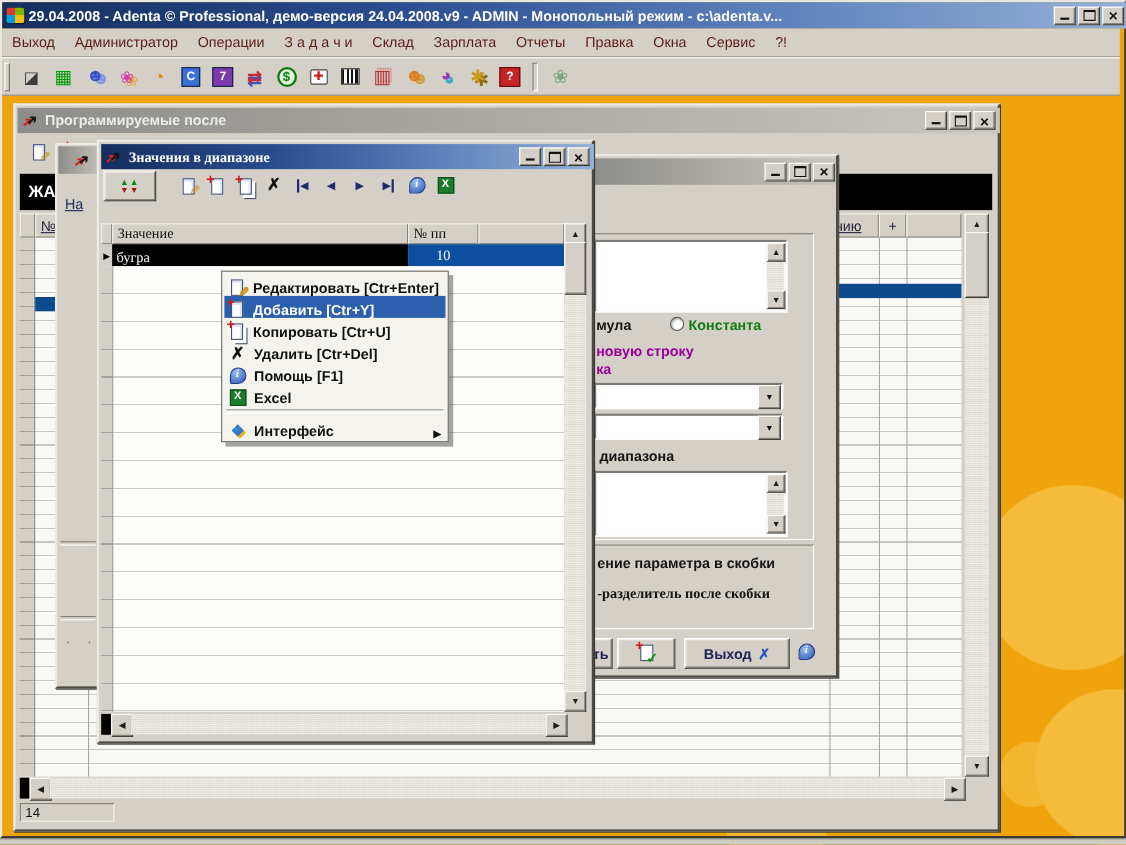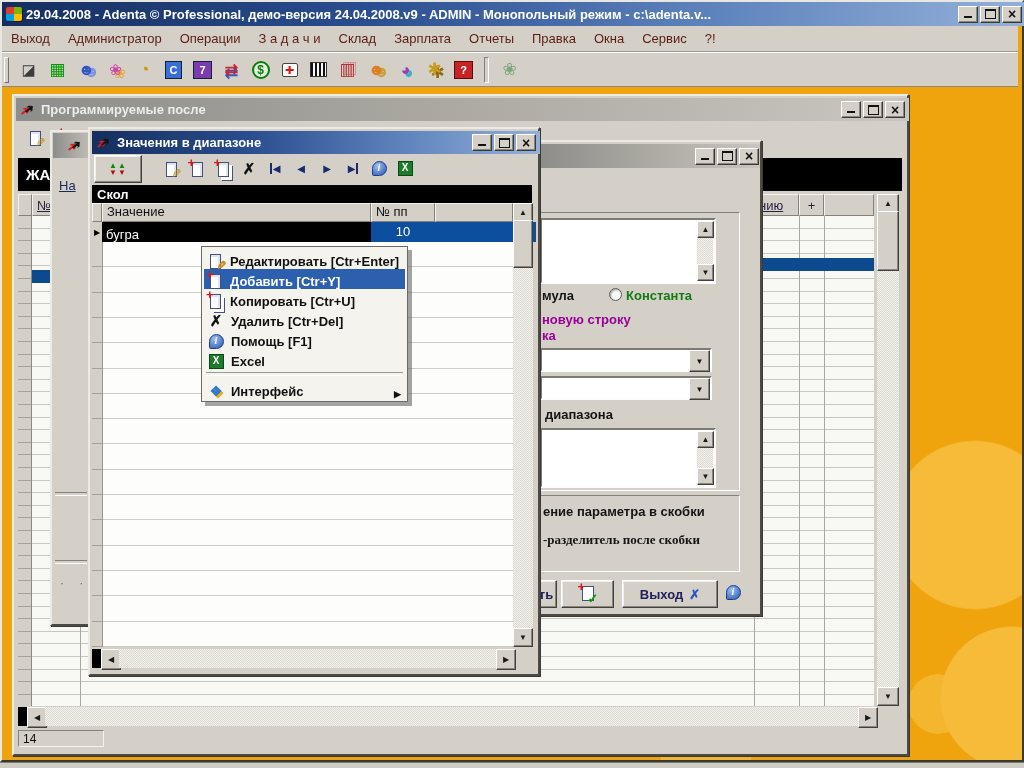--- a/index.html
+++ b/index.html
@@ -117,31 +117,31 @@
   .radio{width:11px;height:11px;border-radius:50%;background:#fdfdfd;border:1px solid #5a5a5a;box-shadow:inset 1px 1px 2px #9a9a9a;display:inline-block;vertical-align:-2px;}
   .combo{position:absolute;left:1px;width:172px;height:24px;background:#fff;border:2px solid;border-color:#7c7a74 #fdfdfd #fdfdfd #7c7a74;box-sizing:border-box;}
   .combo .dd{position:absolute;right:0;top:0;width:19px;height:20px;background:#d4d0c8;border:1px solid;border-color:#fff #404040 #404040 #fff;box-shadow:inset -1px -1px 0 #8a867e;display:flex;align-items:center;justify-content:center;}
   .combo .dd::before{content:"▼";font-size:8px;color:#111;}
   .dbtn{position:absolute;height:26px;background:#d4d0c8;border:1px solid;border-color:#fff #404040 #404040 #fff;box-shadow:inset -1px -1px 0 #8a867e,inset 1px 1px 0 #f2f0ea;display:flex;align-items:center;justify-content:center;gap:6px;font-weight:bold;color:#20205a;font-size:13px;}
   .pgcheck{position:relative;width:16px;height:16px;}
   .pgcheck::before{content:"";position:absolute;left:2px;top:0;width:10px;height:13px;background:#fff;border:1px solid #45507a;}
   .pgcheck::after{content:"✓";position:absolute;right:-3px;bottom:-4px;color:#0a9a0a;font-weight:bold;font-size:13px;}
   .pgcheck .plus{position:absolute;left:-2px;top:-7px;color:#d41818;font:bold 13px "Liberation Sans";}
   
-  #val-win{left:88px;top:127px;width:448px;height:545px;z-index:40;}
+  #val-win{left:88px;top:127px;width:448px;height:545px;z-index:40;font-family:Liberation Serif, serif;}
   #val-title{left:2px;top:2px;width:440px;height:23px;}
   #val-toolbar{left:2px;top:25px;width:440px;height:29px;background:#d4d0c8;display:flex;align-items:center;}
   .vtbtn{width:26px;height:24px;display:inline-flex;align-items:center;justify-content:center;flex:none;}
   .sortbtn{width:46px;height:26px;margin:0 16px 0 2px;}
   #val-black{left:2px;top:56px;width:440px;height:18px;background:#000;color:#fff;font-weight:bold;display:flex;align-items:center;padding-left:5px;box-sizing:border-box;}
   .vhead{position:absolute;top:74px;height:19px;background:#d4d0c8;border:1px solid;border-color:#f4f2ec #84817a #84817a #f4f2ec;box-sizing:border-box;display:flex;align-items:flex-start;padding:0 4px;font-size:13px;}
   #val-rowmark{left:2px;top:93px;width:10px;height:20px;background:#d4d0c8;border-right:1px solid #84817a;display:flex;align-items:center;justify-content:center;}
   #val-rowmark::before{content:"▶";font-size:8px;color:#000;}
   #val-cell-value{left:12px;top:93px;width:269px;height:20px;background:#000;color:#fff;display:flex;align-items:flex-end;padding-left:4px;box-sizing:border-box;}
-  #val-cell-num{left:281px;top:93px;width:118px;height:20px;background:#0c4f9f;color:#fff;padding-left:47px;}
+  #val-cell-num{left:281px;top:93px;width:142px;height:20px;background:#0c4f9f;color:#fff;}
   #val-cell-num span{position:absolute;left:0;width:64px;text-align:center;top:2px;}
   #val-grid{left:2px;top:113px;width:421px;height:405px;background:repeating-linear-gradient(to bottom,#fdfdfc 0 24.3px,#cbcbc7 24.3px 25.3px);}
   #val-markercol{left:2px;top:113px;width:10px;height:405px;background:repeating-linear-gradient(to bottom,#d4d0c8 0 24.3px,#a5a29b 24.3px 25.3px);border-right:1px solid #9a978f;}
   #val-vscroll{left:423px;top:74px;width:20px;height:444px;}
   #val-hscroll{left:2px;top:520px;width:441px;height:19px;}
   
   #ctx-menu{left:201px;top:246px;width:207px;z-index:50;background:#f4f3ee;border:1px solid #6a6a66;box-shadow:4px 4px 0 rgba(90,90,88,.55);padding:2px;box-sizing:border-box;}
   .cm-item{height:20px;display:flex;align-items:flex-end;gap:7px;padding:0 4px;font-size:13px;color:#101010;font-weight:bold;}
   .cm-item.sel{background:#2c5fad;color:#fff;}
   .cm-arrow{margin-left:auto;font-size:9px;}
@@ -379,23 +379,20 @@
         <span class="vtbtn">
           <span class="ci ci-last"></span>
         </span>
         <span class="vtbtn">
           <span class="ci ci-help"></span>
         </span>
         <span class="vtbtn">
           <span class="ci ci-excel"></span>
         </span>
       </div>
-    <div class="abs" id="val-black">
-      <span>Скол</span>
-    </div>
 
     <div class="vhead" style="left:2px;width:10px;"></div>
     <div class="vhead" style="left:12px;width:269px;">
         <span>Значение</span>
       </div>
     <div class="vhead" style="left:281px;width:64px;">
         <span>№ пп</span>
       </div>
     <div class="vhead" style="left:345px;width:78px;"></div>
 

